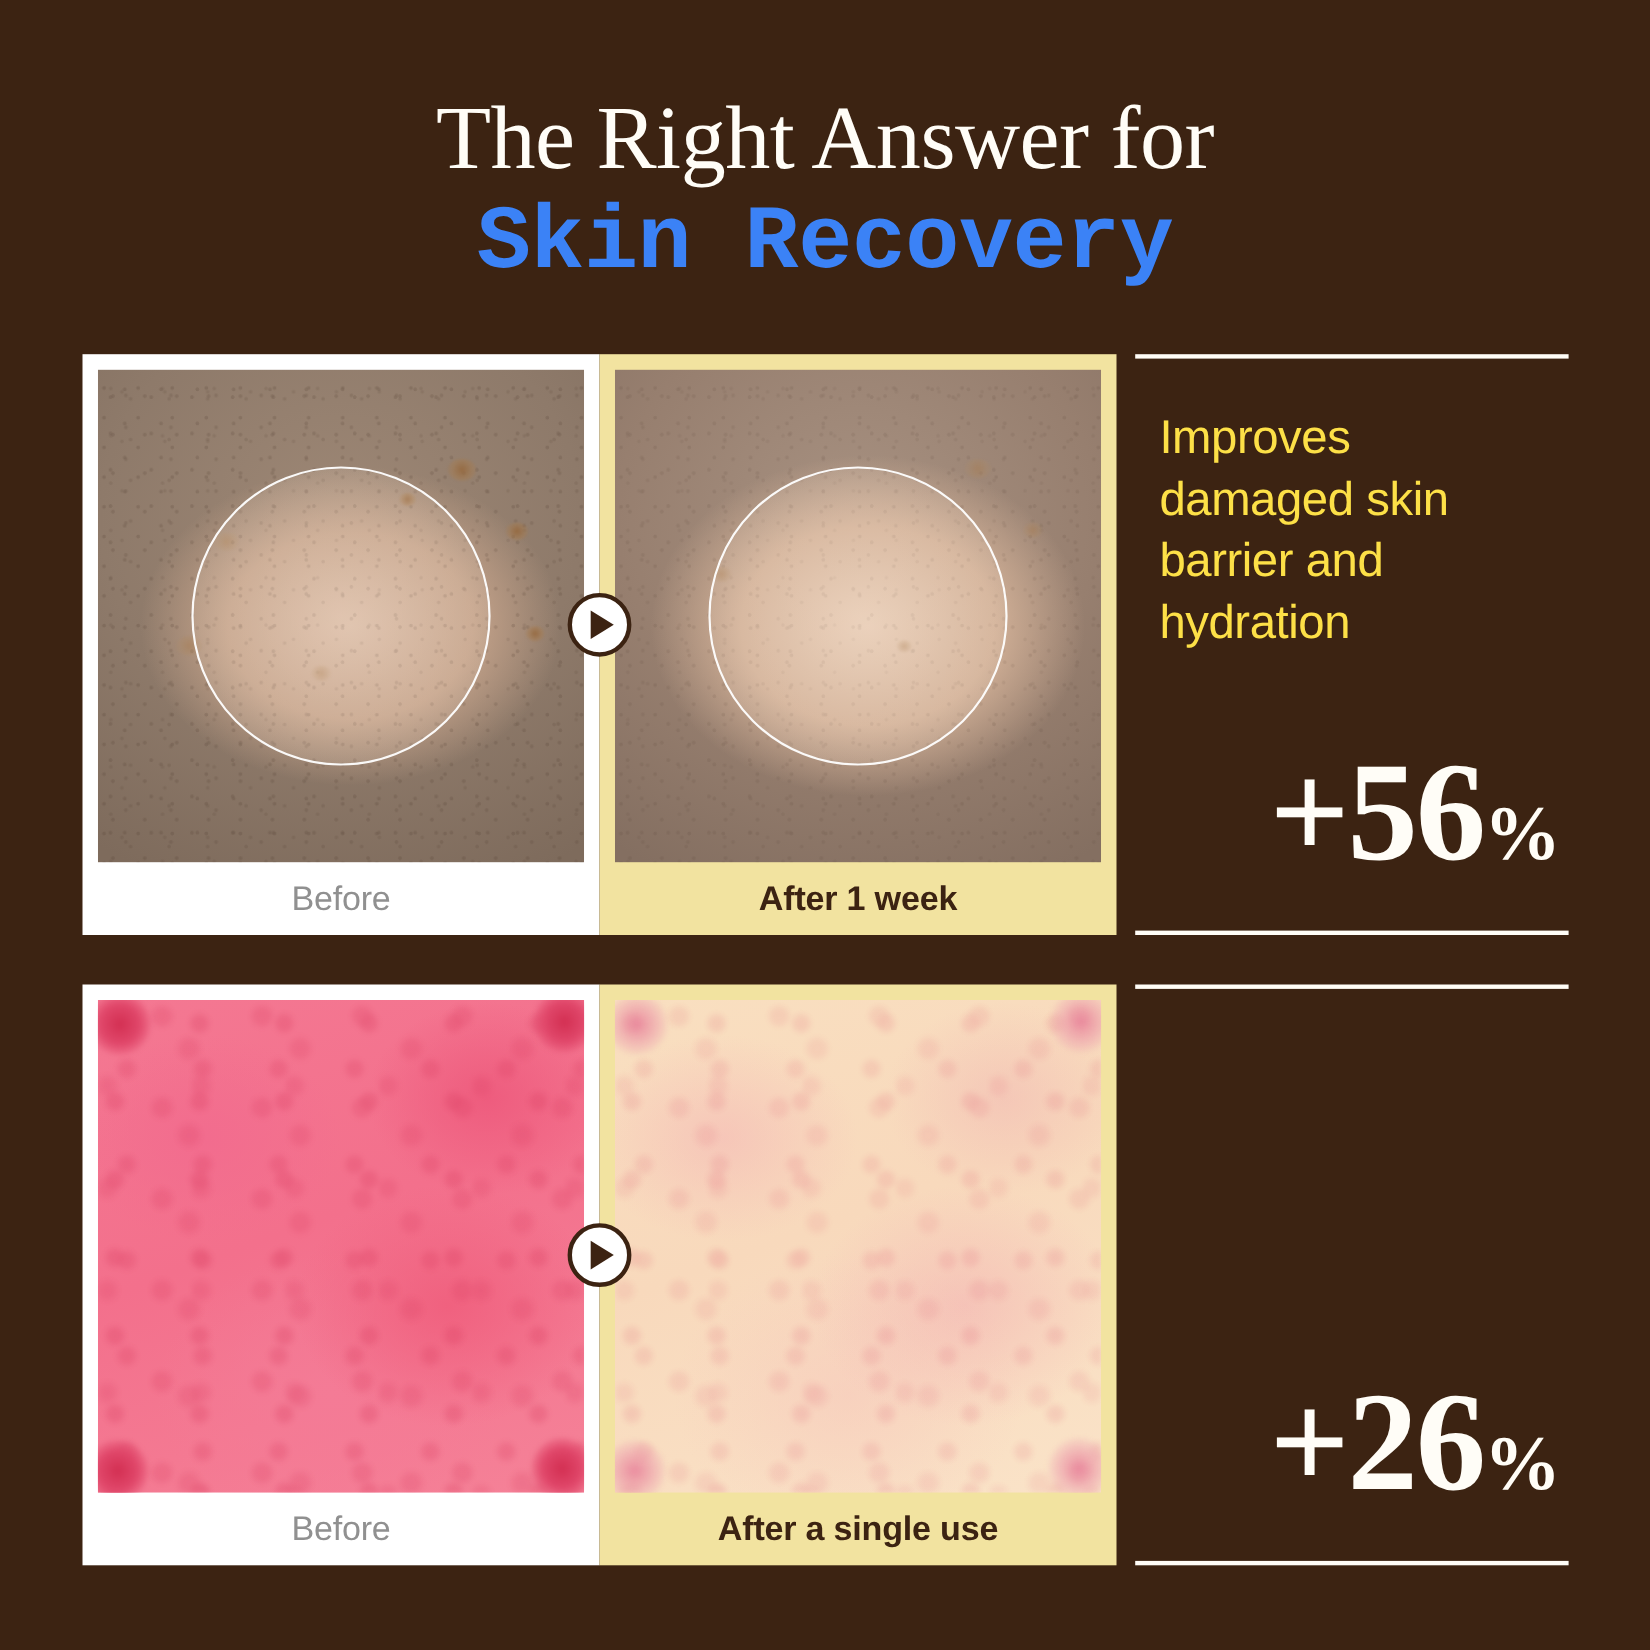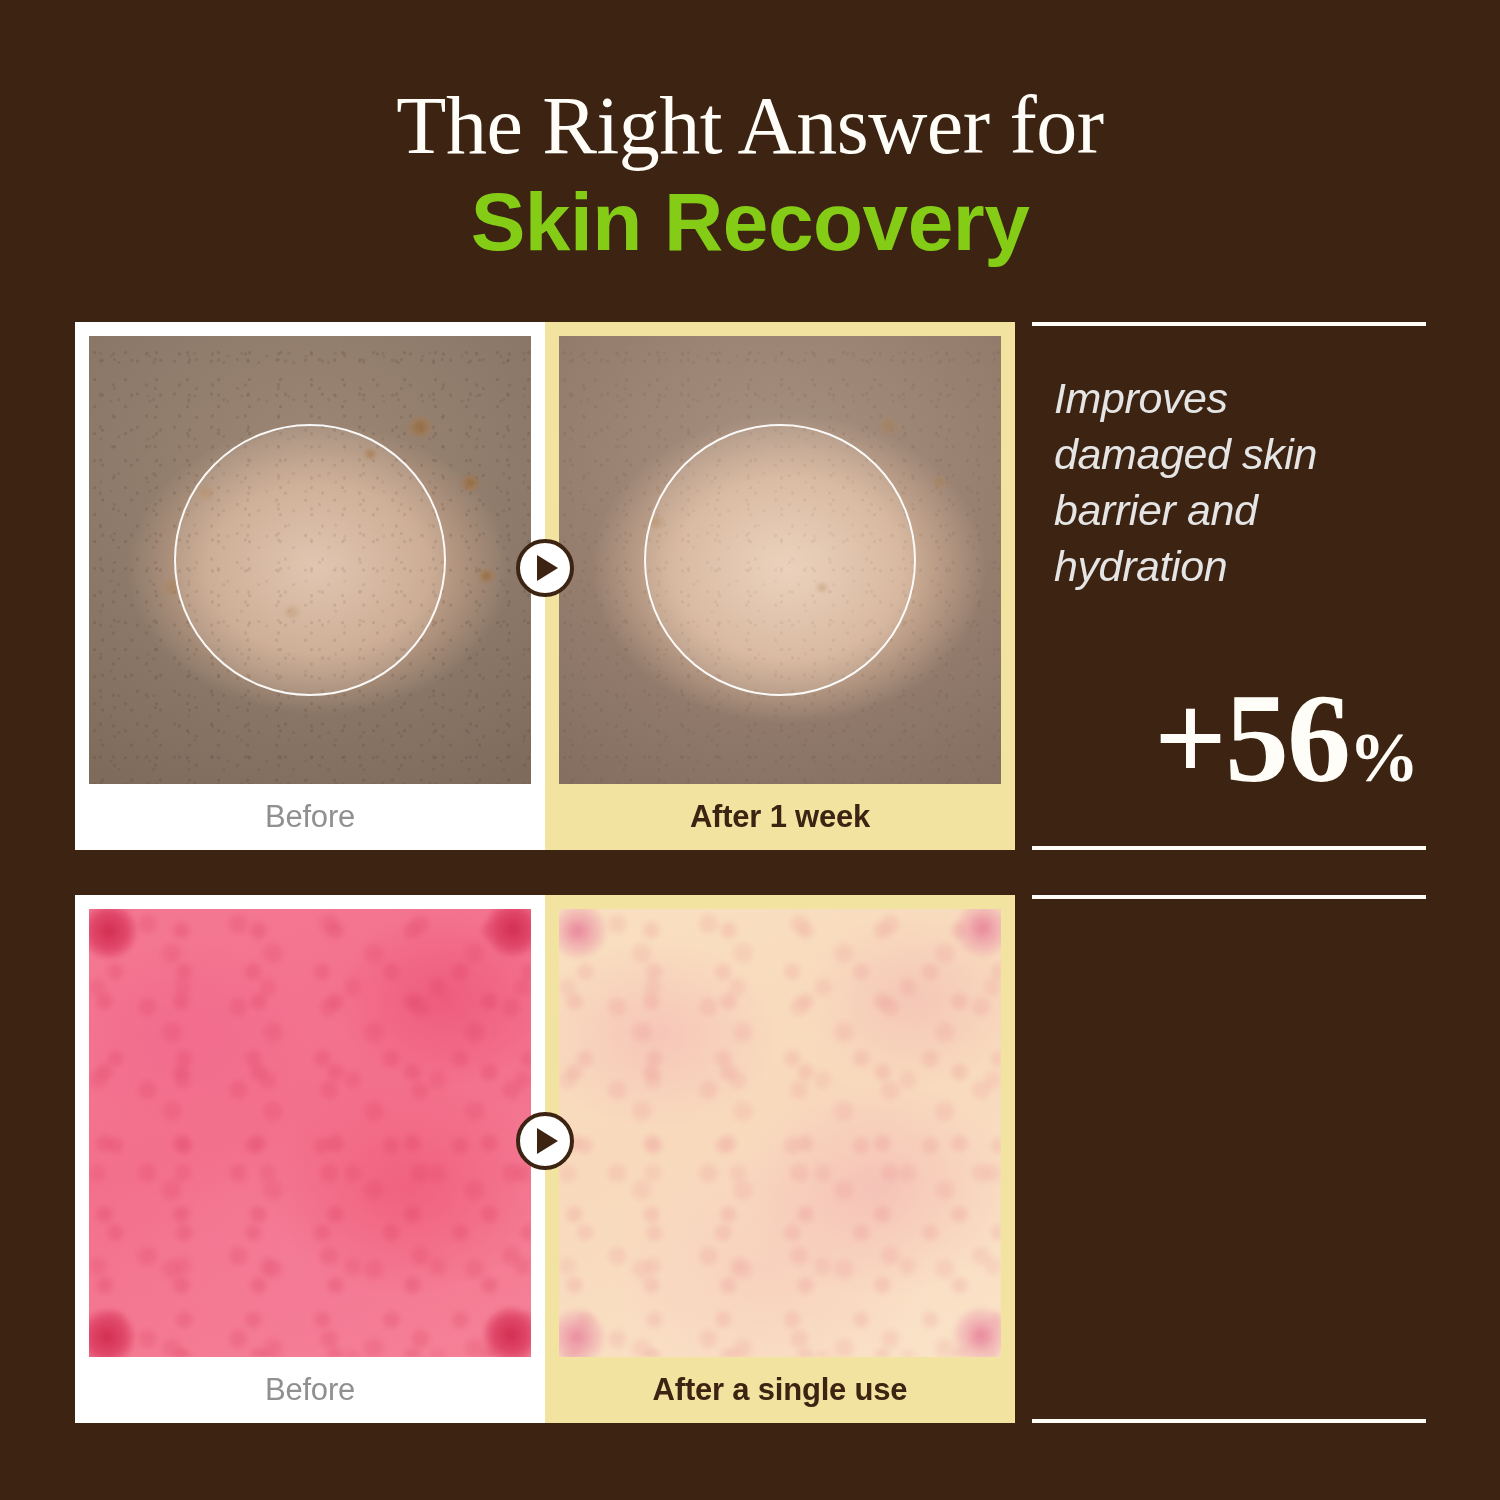--- a/index.html
+++ b/index.html
@@ -18,25 +18,25 @@
   }
   .title-line1 {
     font-family:"Liberation Serif", serif;
     font-weight:normal;
     font-size:82px;
     line-height:96px;
     color:#FFFDF7;
     letter-spacing:-0.5px;
   }
   .title-line2 {
-    font-family:Liberation Sans, sans-serif;
+    font-family:Liberation Mono, monospace;
     font-weight:bold;
     font-size:82px;
     line-height:96px;
-    color:#84cc16;
+    color:#3b82f6;
     letter-spacing:-0.5px;
   }
 
   
   .row { position:absolute; left:0; width:1500px; }
   .row-1 { top:322px; height:528px; }
   .row-2 { top:895px; height:528px; }
 
   
   .compare {
@@ -171,22 +171,22 @@
     border-bottom:13px solid transparent;
   }
 
   
   .info { position:absolute; left:1032px; top:0; width:394px; height:528px; }
   .rule { position:absolute; left:0; width:394px; height:4px; background:#FFFDF7; }
   .rule-top { top:0; }
   .rule-bottom { bottom:0; }
   .info-text {
     position:absolute; left:22px; top:48px; width:350px;
-    color:#e5e5e5; font-size:43px; line-height:56px;
-    font-weight:normal; letter-spacing:-0.4px;font-style:italic;
+    color:#fde047; font-size:43px; line-height:56px;
+    font-weight:normal; letter-spacing:-0.4px;
   }
   .stat {
     position:absolute; right:8px; bottom:48px;
     color:#FFFDF7;
     font-family:"Liberation Serif", serif;
     font-weight:bold;
     line-height:1;
     white-space:nowrap;
   }
   .stat-num { font-size:128px; letter-spacing:-2px; }
@@ -292,17 +292,20 @@
         <div class="caption caption-after">After a single use</div>
       </div>
 
       <div class="play-badge">
         <div class="play-tri"></div>
       </div>
     </div>
 
     <div class="info">
       <div class="rule rule-top"></div>
+      <div class="stat">
+        <span class="stat-num">+26</span><span class="stat-pct">%</span>
+      </div>
       <div class="rule rule-bottom"></div>
     </div>
   </div>
 
 </div>
 
 </body></html>

